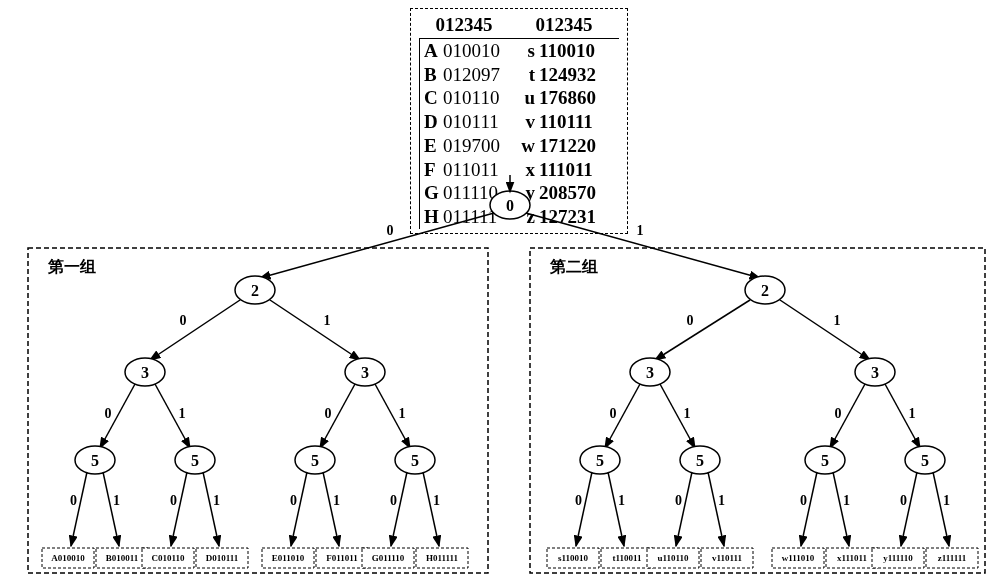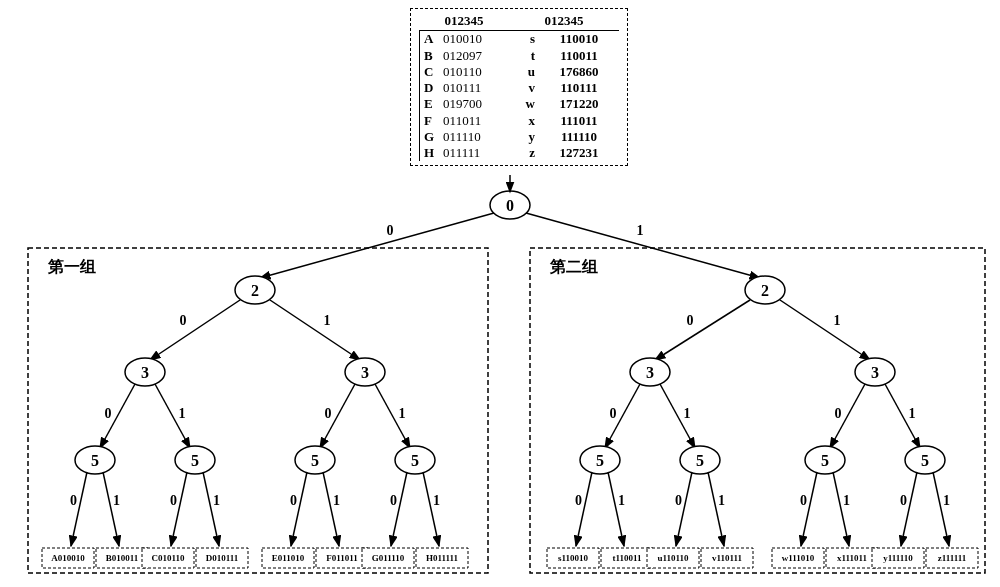--- a/index.html
+++ b/index.html
@@ -12,36 +12,36 @@
     box-sizing: border-box;
     position: relative;
   }
   .table-box {
     position: absolute;
     left: 410px;
     top: 8px;
     width: 200px;
     border: 1.5px dashed #000;
     padding: 4px 8px;
-    font-size: 13px;
+    font-size: 19px;
     line-height: 1.25;
   }
   .table-header {
     display: flex;
     border-bottom: 1px solid #000;
     font-weight: bold;
     padding-bottom: 1px;
   }
   .th-left { width: 90px; text-align: center; }
   .th-right { flex: 1; text-align: center; }
   .table-row { display: flex; }
   .tr-key { width: 20px; font-weight: bold; }
   .tr-val { width: 70px; font-weight: normal; }
   .tr-key2 { width: 15px; font-weight: bold; text-align: right; padding-right: 4px;}
-  .tr-val2 { flex: 1; font-weight: bold; text-align: center;}
+  .tr-val2 { flex: 1; font-weight: bold;}
   .tr-left-border { border-left: 1px solid #000; padding-left: 4px; display:flex; width:86px;}
   .tr-right { display:flex; flex:1; padding-left: 10px;}
 
   svg { position: absolute; top: 0; left: 0; }
 
   .node-ellipse {
     fill: #fff;
     stroke: #000;
     stroke-width: 1.5;
   }
@@ -103,21 +103,21 @@
           <span class="tr-val2">110010</span>
         </div>
       </div>
       <div class="table-row">
         <div class="tr-left-border">
           <span class="tr-key">B</span>
           <span class="tr-val">012097</span>
         </div>
         <div class="tr-right">
           <span class="tr-key2">t</span>
-          <span class="tr-val2">110011</span>
+          <span class="tr-val2">124932</span>
         </div>
       </div>
       <div class="table-row">
         <div class="tr-left-border">
           <span class="tr-key">C</span>
           <span class="tr-val">010110</span>
         </div>
         <div class="tr-right">
           <span class="tr-key2">u</span>
           <span class="tr-val2">176860</span>
@@ -153,21 +153,21 @@
           <span class="tr-val2">111011</span>
         </div>
       </div>
       <div class="table-row">
         <div class="tr-left-border">
           <span class="tr-key">G</span>
           <span class="tr-val">011110</span>
         </div>
         <div class="tr-right">
           <span class="tr-key2">y</span>
-          <span class="tr-val2">111110</span>
+          <span class="tr-val2">208570</span>
         </div>
       </div>
       <div class="table-row">
         <div class="tr-left-border">
           <span class="tr-key">H</span>
           <span class="tr-val">011111</span>
         </div>
         <div class="tr-right">
           <span class="tr-key2">z</span>
           <span class="tr-val2">127231</span>

